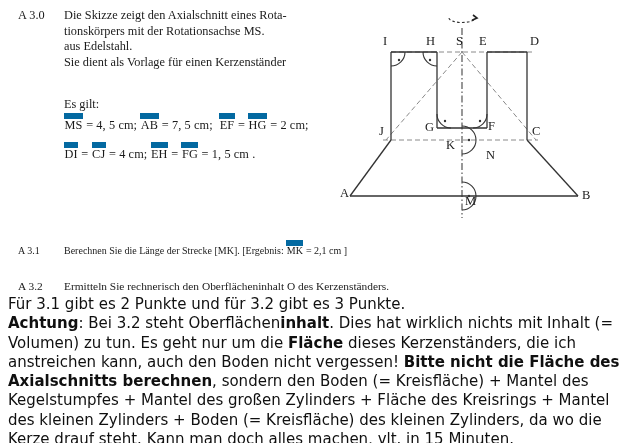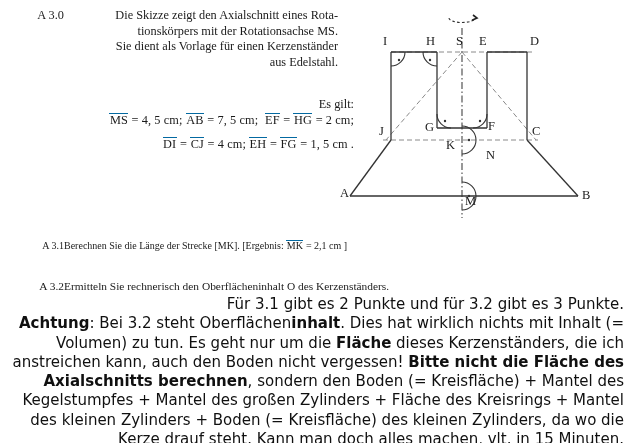--- a/index.html
+++ b/index.html
@@ -4,21 +4,21 @@
 <style>
   html,body{margin:0;padding:0;}
   body{
     width:630px;height:443px;
     background:#ffffff;
     font-family:"Liberation Serif", serif;
     color:#1a1a1a;
     overflow:hidden;
     position:relative;
   }
-  .page{position:relative;width:630px;height:427px;text-align:right;}
+  .page{position:relative;width:630px;height:427px;}
 
   
   .task-block{position:absolute;left:0;top:0;width:630px;height:292px;}
 
   .task-head{
     position:absolute;left:18px;top:8px;width:320px;
     font-size:12.3px;line-height:15.6px;
   }
   .task-head .tag{
     position:absolute;left:0;top:0;width:46px;
@@ -26,21 +26,21 @@
   }
   .task-head .body{margin-left:46px;}
   .task-head .body div{white-space:nowrap;}
 
   .given{
     position:absolute;left:64px;top:97px;width:290px;
     font-size:12.3px;line-height:14px;
   }
   .given .lbl{margin-bottom:2px;}
   .given .eqline{white-space:nowrap;margin-bottom:10px;letter-spacing:.1px;}
-  .ovl{border-top:1px solid #0369a1;padding:0 .5px;display:inline-block;line-height:1.05;}
+  .ovl{border-top:6px solid #0369a1;padding:0 .5px;display:inline-block;line-height:1.05;}
 
   .round-note{
     position:absolute;left:64px;top:203px;
     font-size:12.3px;white-space:nowrap;
   }
 
   .sub{
     position:absolute;font-size:10px;white-space:nowrap;
   }
   .sub .tag{display:inline-block;width:46px;}
@@ -70,22 +70,22 @@
 
 <div class="page">
 
   <div class="task-block">
 
     <div class="task-head">
       <div class="tag">A 3.0</div>
       <div class="body">
         <div>Die Skizze zeigt den Axialschnitt eines Rota-</div>
         <div>tionskörpers mit der Rotationsachse MS.</div>
+        <div>aus Edelstahl.</div>
         <div>Sie dient als Vorlage für einen Kerzenständer</div>
-        <div>aus Edelstahl.</div>
       </div>
     </div>
 
     <div class="given">
       <div class="lbl">Es gilt:</div>
 
       <div class="eqline">
         <span class="ovl">MS</span><span> = 4, 5 cm;</span>
         <span class="ovl">AB</span><span> = 7, 5 cm;</span>
         &nbsp;<span class="ovl">EF</span><span> = </span><span class="ovl">HG</span><span> = 2 cm;</span>

